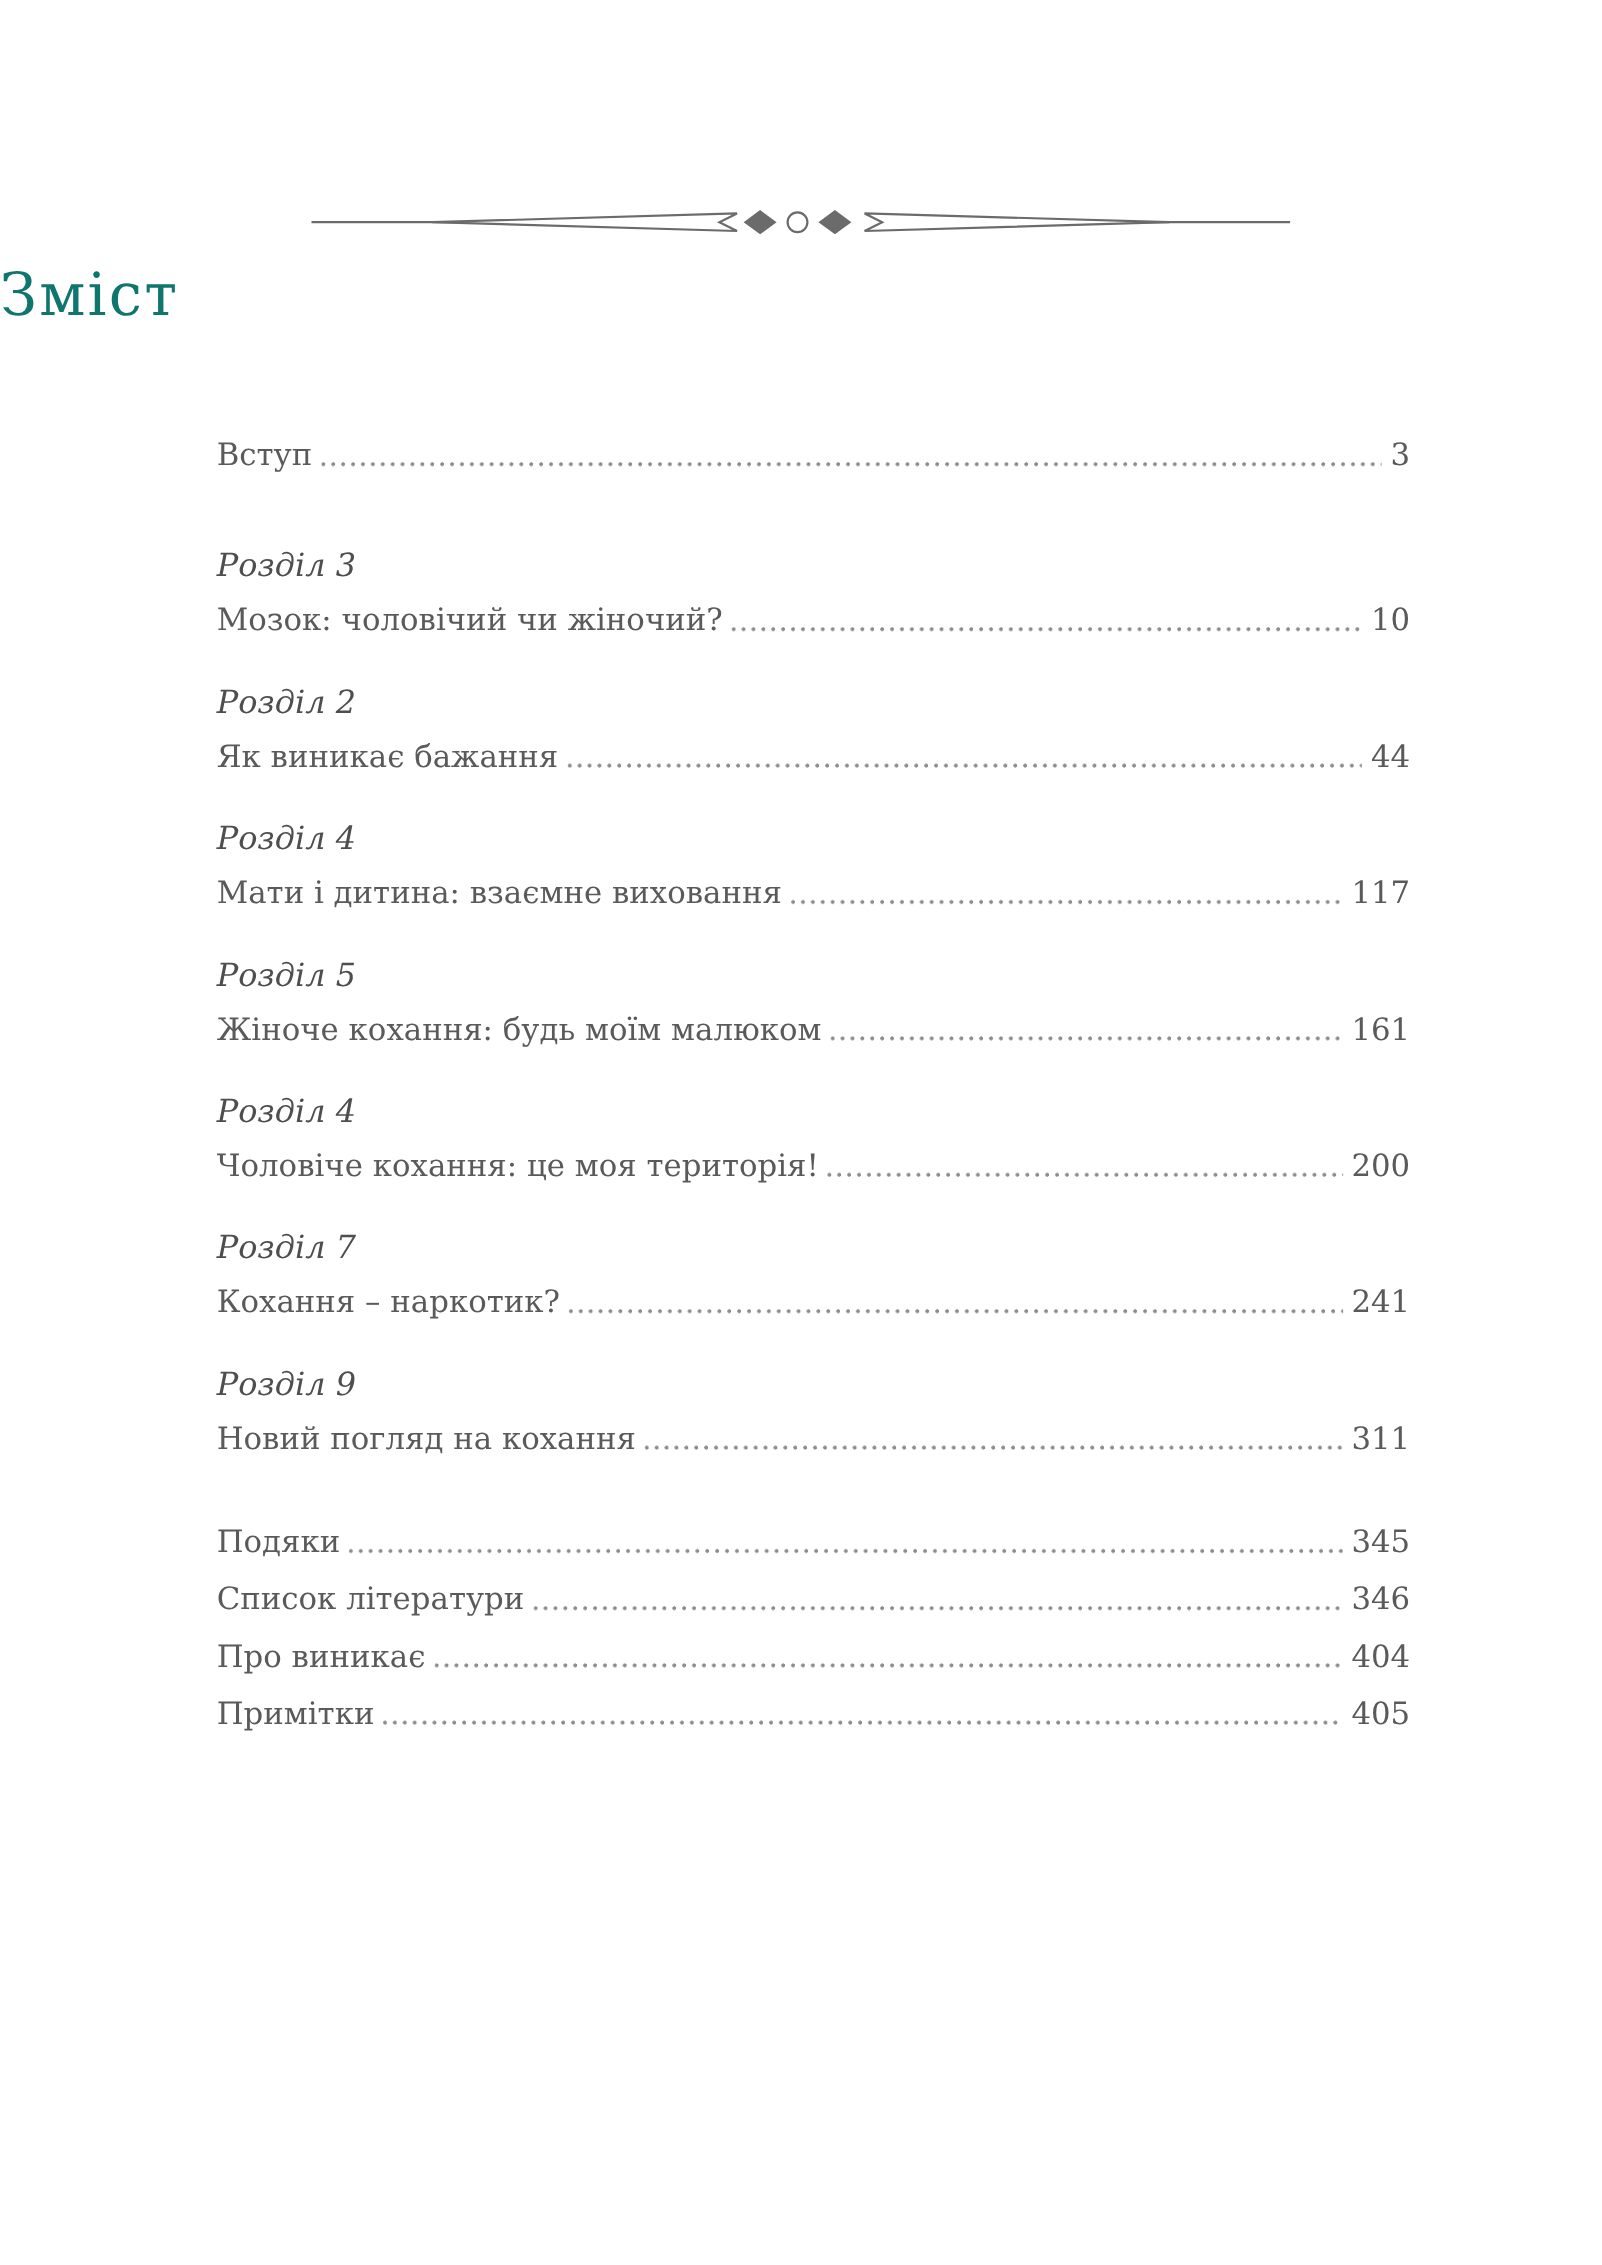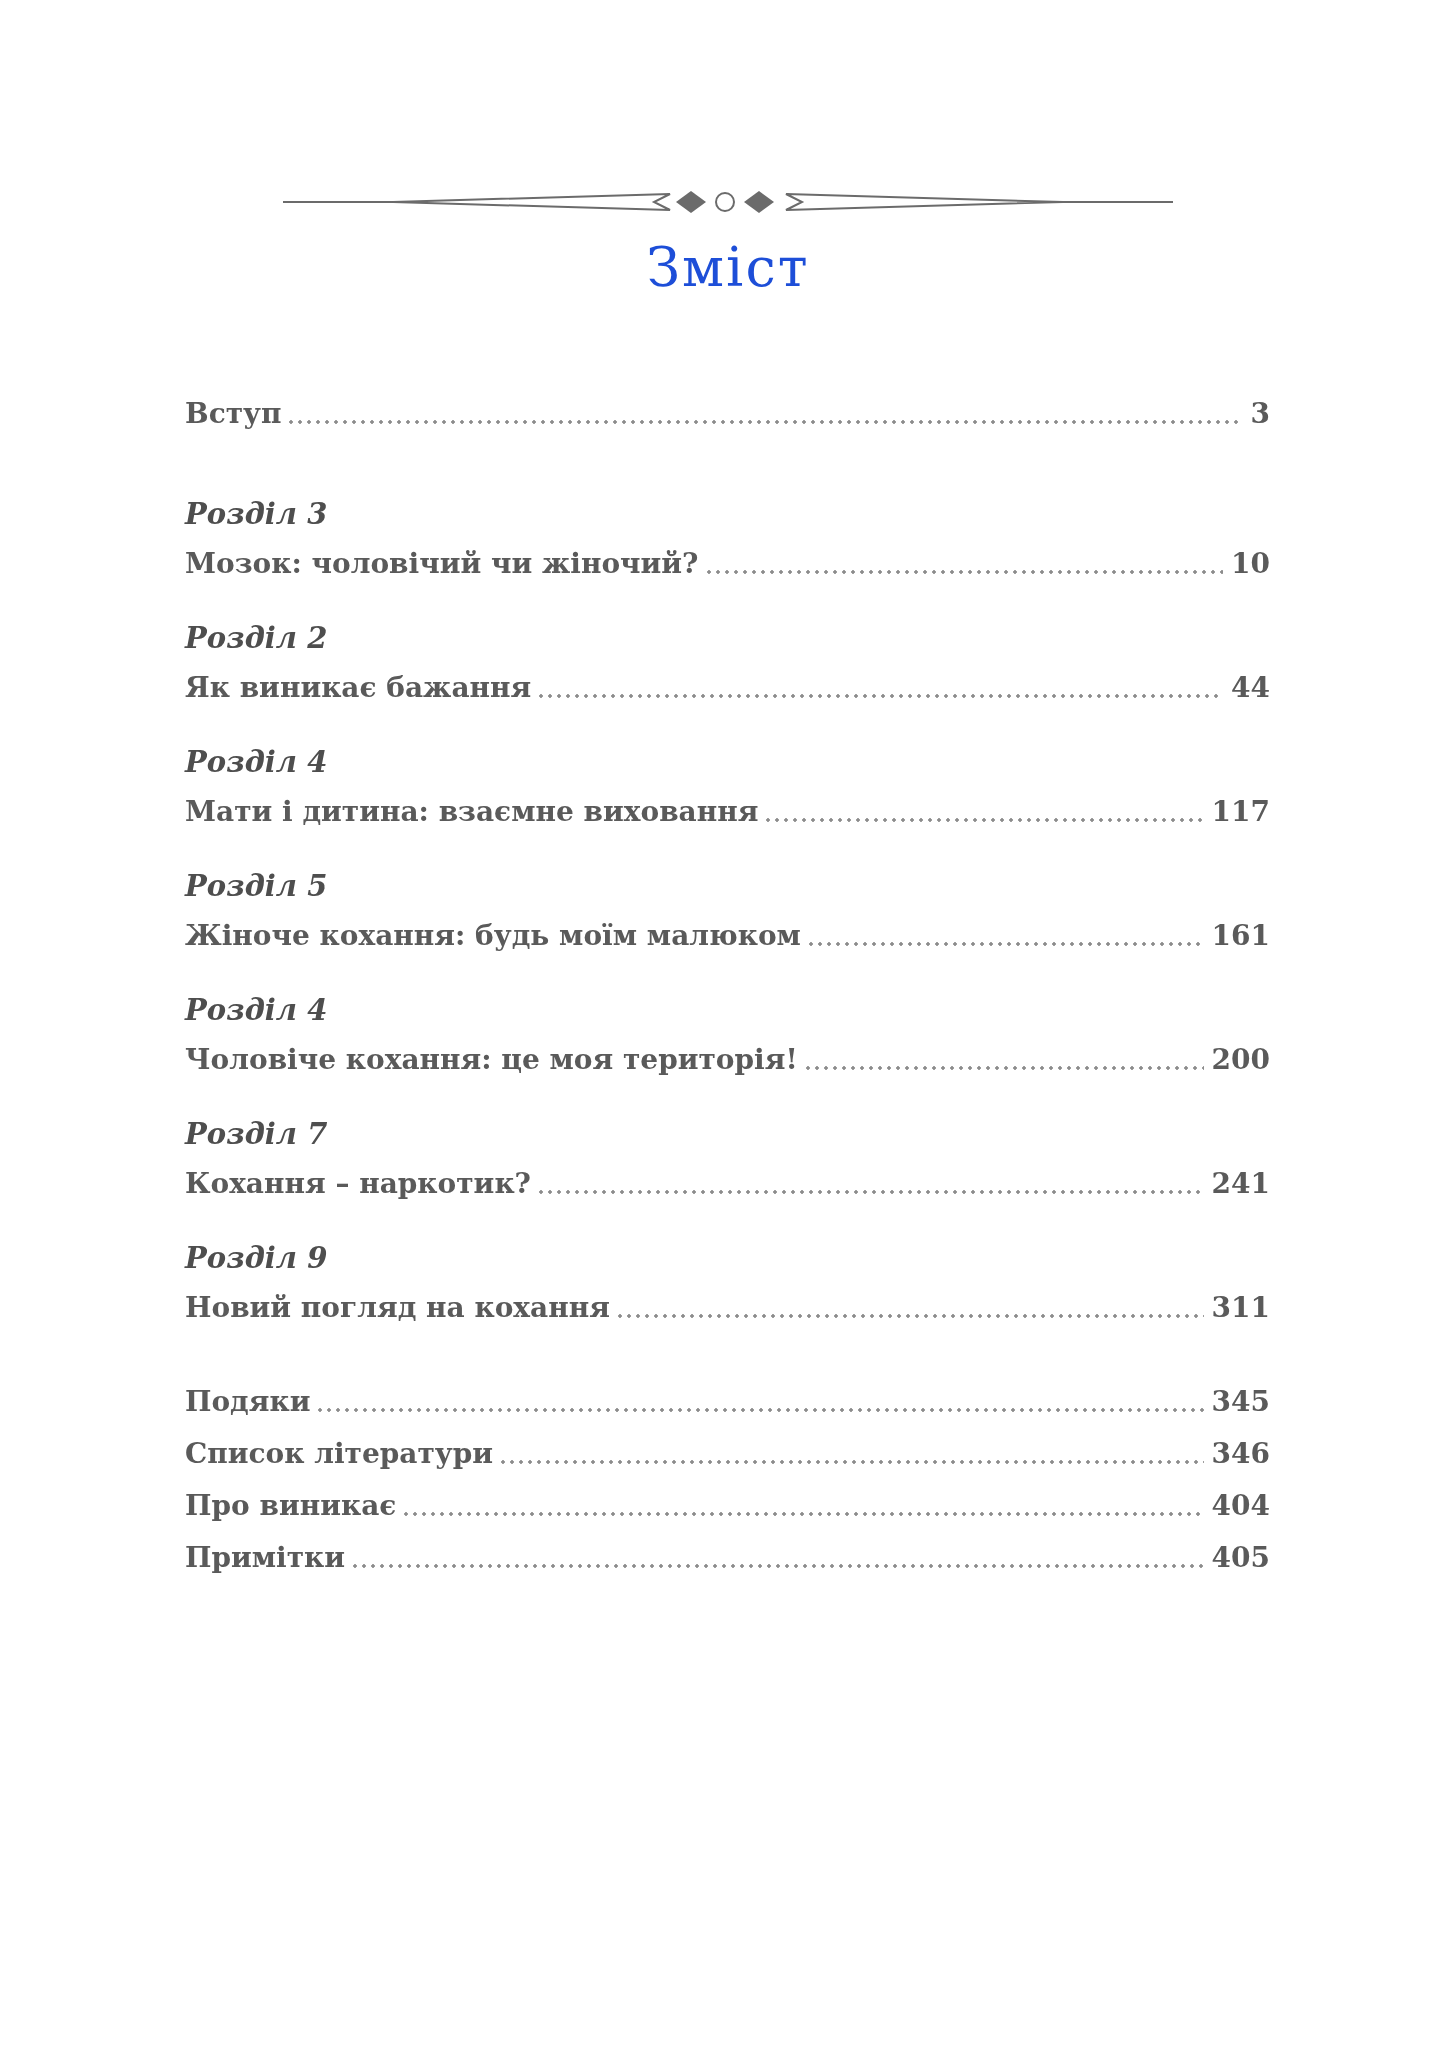--- a/index.html
+++ b/index.html
@@ -22,32 +22,30 @@
     top: 184px;
     width: 890px;
     height: 36px;
   }
   .title {
     position: absolute;
     left: 0;
     top: 236px;
     width: 100%;
     margin: 0;
-    text-align: center;
     font-size: 54px;
     font-weight: normal;
     letter-spacing: 2px;
-    color: #1d4ed8;
+    color: #0f766e;
   }
   .toc {
     position: absolute;
-    left: 185px;
+    left: 197px;
     top: 396px;
     width: 1085px;
-    font-weight: bold;
   }
   .row {
     display: flex;
     align-items: baseline;
     font-size: 28px;
     line-height: 36px;
     color: #5a5a5a;
   }
   .label { white-space: nowrap; }
   .dots {

